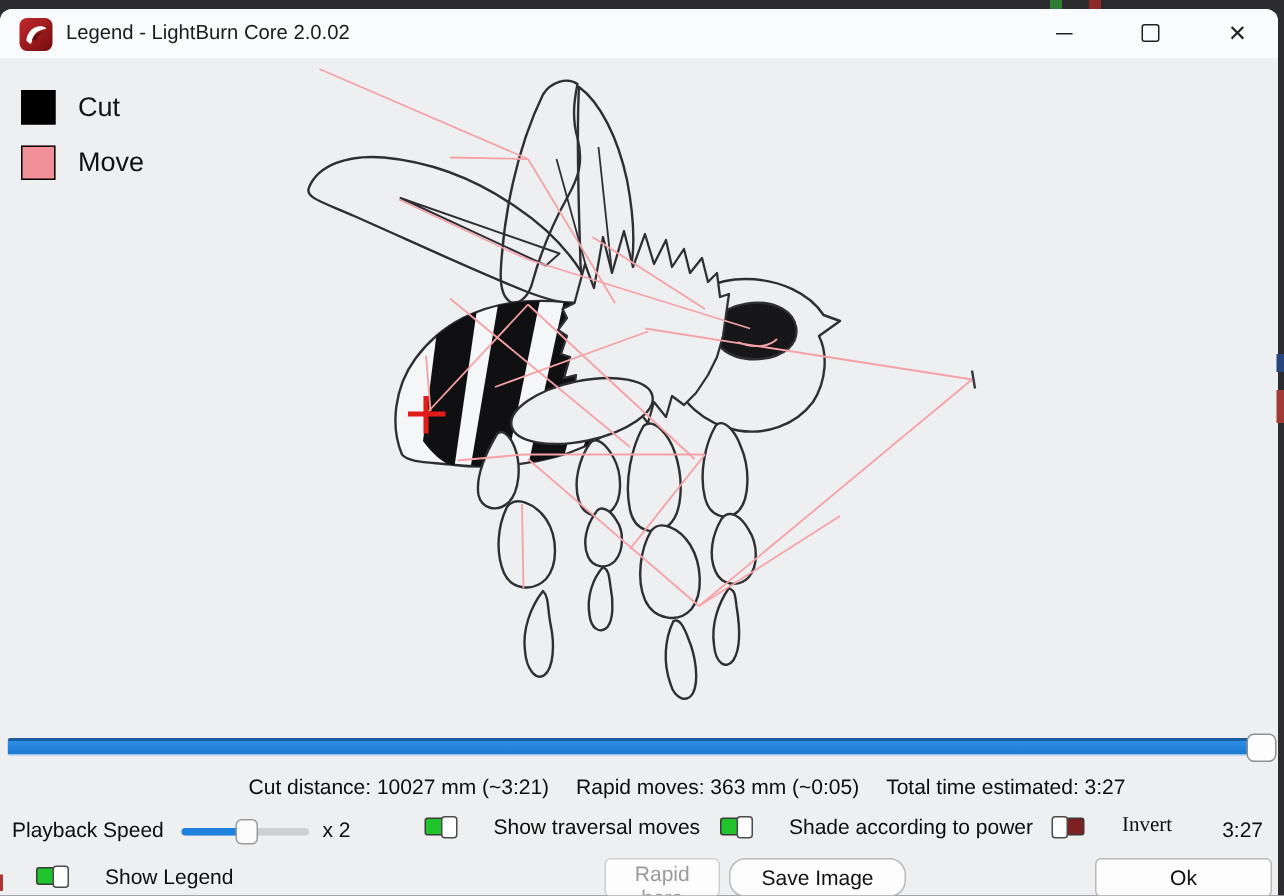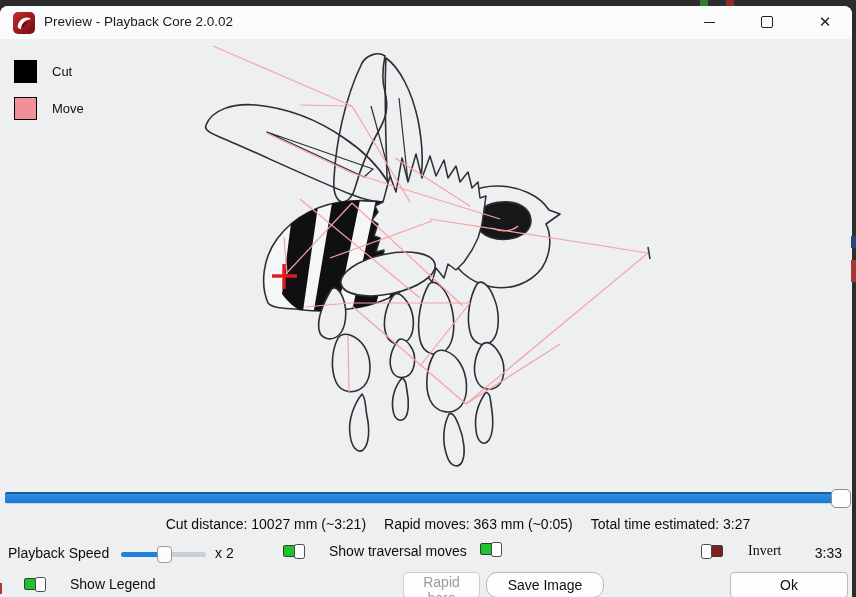--- a/index.html
+++ b/index.html
@@ -36,21 +36,21 @@
   
   .canvas{position:absolute;left:0;top:33px;width:852px;height:449px;background:#edeff1;}
   .canvas svg{position:absolute;left:0;top:0;}
 
   
   .legend{position:absolute;left:14px;top:20px;}
   .legend-row{display:flex;align-items:center;height:25px;margin-bottom:12px;}
   .swatch{width:23px;height:23px;border:1.6px solid #000;margin-right:15px;box-sizing:border-box;}
   .swatch-cut{background:#000000;}
   .swatch-move{background:#f2909a;}
-  .legend-label{font-size:13px;color:#111;}
+  .legend-label{font-size:18px;color:#111;}
 
   
   .progress-track{position:absolute;left:5px;top:486px;width:845px;height:12px;
     background:linear-gradient(#2d8fe4,#1b78d2);border-top:2px solid #1a5c9e;
     border-bottom:1px solid #bcd6ee;border-radius:2px;box-sizing:border-box;}
   .progress-handle{position:absolute;left:831px;top:483px;width:20px;height:19px;
     background:#fdfdfd;border:1px solid #8f8f8f;border-radius:5px;box-sizing:border-box;}
 
   
   .status-line{position:absolute;left:0;top:510px;width:100%;text-align:center;font-size:14px;color:#0d0d0d;margin-left:32px;}
@@ -99,21 +99,21 @@
 
 <div class="window">
 
   <div class="titlebar">
     <div class="app-icon">
       <svg width="22" height="22" viewBox="0 0 22 22">
         <path d="M4.5,15 C5.5,7.5 12,3.5 17.5,6.5 C17.8,6.7 17.8,7.2 17.3,7.3 C12,8.2 9,10.5 8,16.5 C7.9,17.2 7,17.3 6.5,16.8 Z" fill="#ffffff"></path>
         <path d="M8.5,14.5 C10,11 13,9.5 15.5,9.8 C13,11 11.5,12.5 10.8,15.2 Z" fill="#5d0d0f"></path>
       </svg>
     </div>
-    <div class="title-text">Preview - Playback Core 2.0.02</div>
+    <div class="title-text">Legend - LightBurn Core 2.0.02</div>
     <div class="win-btn btn-min">
         <span class="glyph-min"></span>
       </div>
     <div class="win-btn btn-max">
         <span class="glyph-max"></span>
       </div>
     <div class="win-btn btn-close">
         <span>✕</span>
       </div>
   </div>
@@ -237,30 +237,31 @@
       <span class="toggle on">
           <span class="knob"></span>
         </span>
       <span>Show traversal moves</span>
     </div>
 
     <div class="toggle-group tg-shade">
       <span class="toggle on">
           <span class="knob"></span>
         </span>
+      <span>Shade according to power</span>
     </div>
 
     <div class="toggle-group tg-invert">
       <span class="toggle off">
           <span class="knob"></span>
         </span>
       <span>Invert</span>
     </div>
 
-    <span class="pb-time">3:33</span>
+    <span class="pb-time">3:27</span>
   </div>
 
   <div class="bottom-row">
     <div class="toggle-group tg-legend" style="position:absolute;">
       <span class="toggle on">
           <span class="knob"></span>
         </span>
       <span>Show Legend</span>
     </div>
     <button class="dlg-btn btn-start" disabled="">Rapid here</button>

